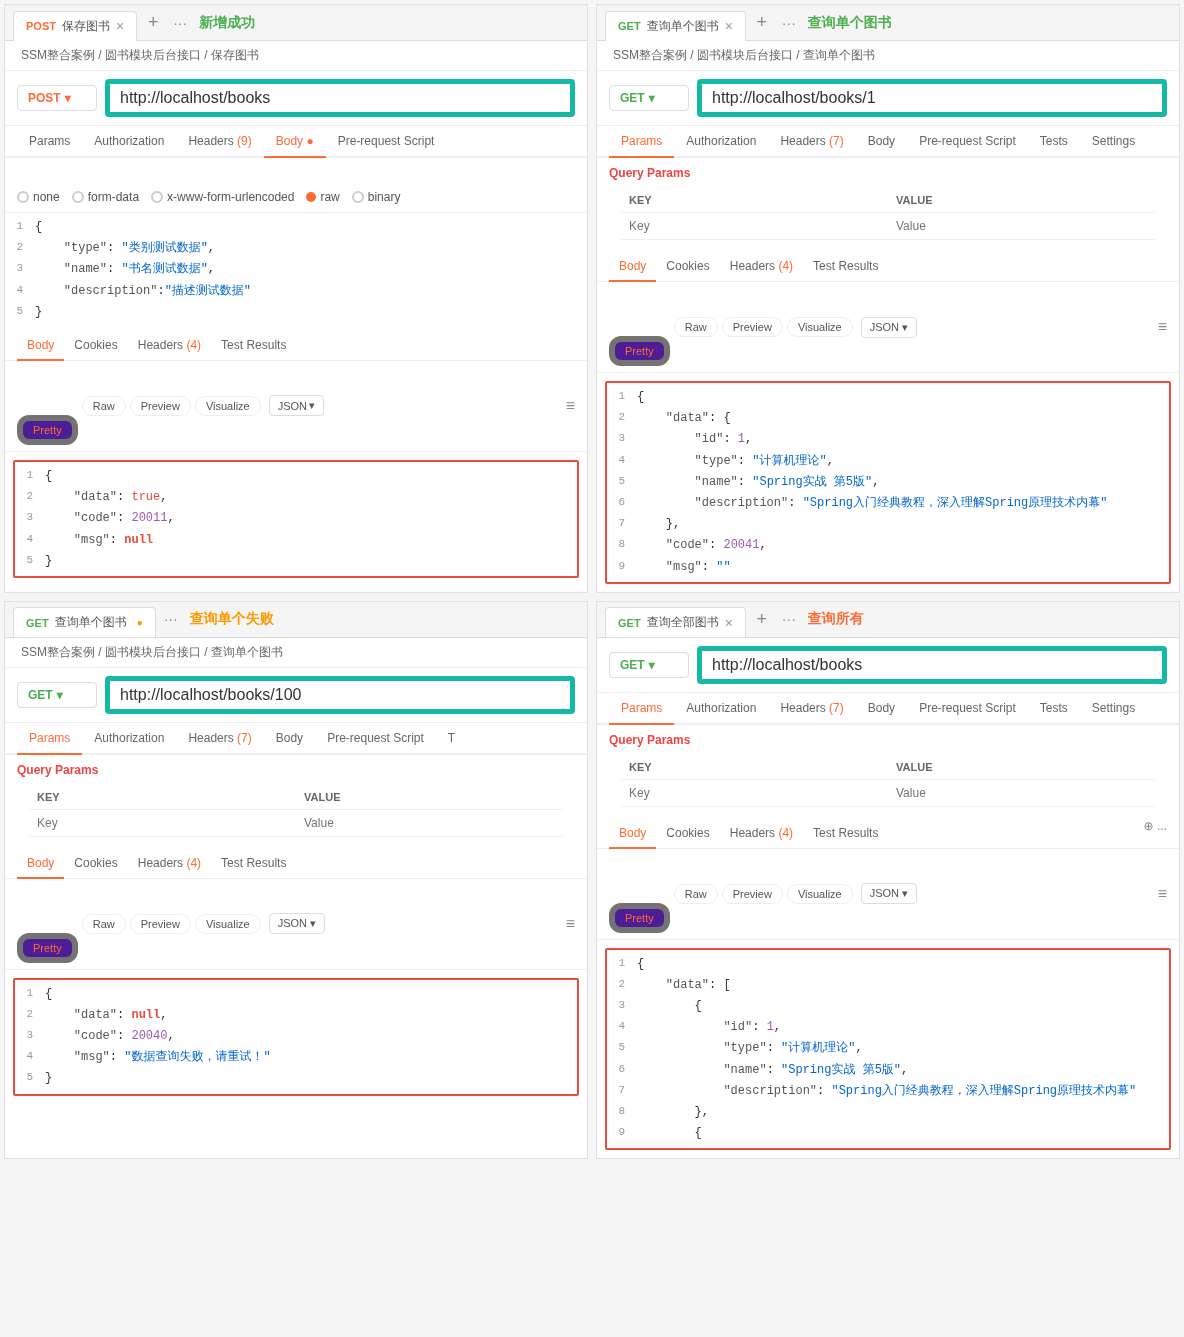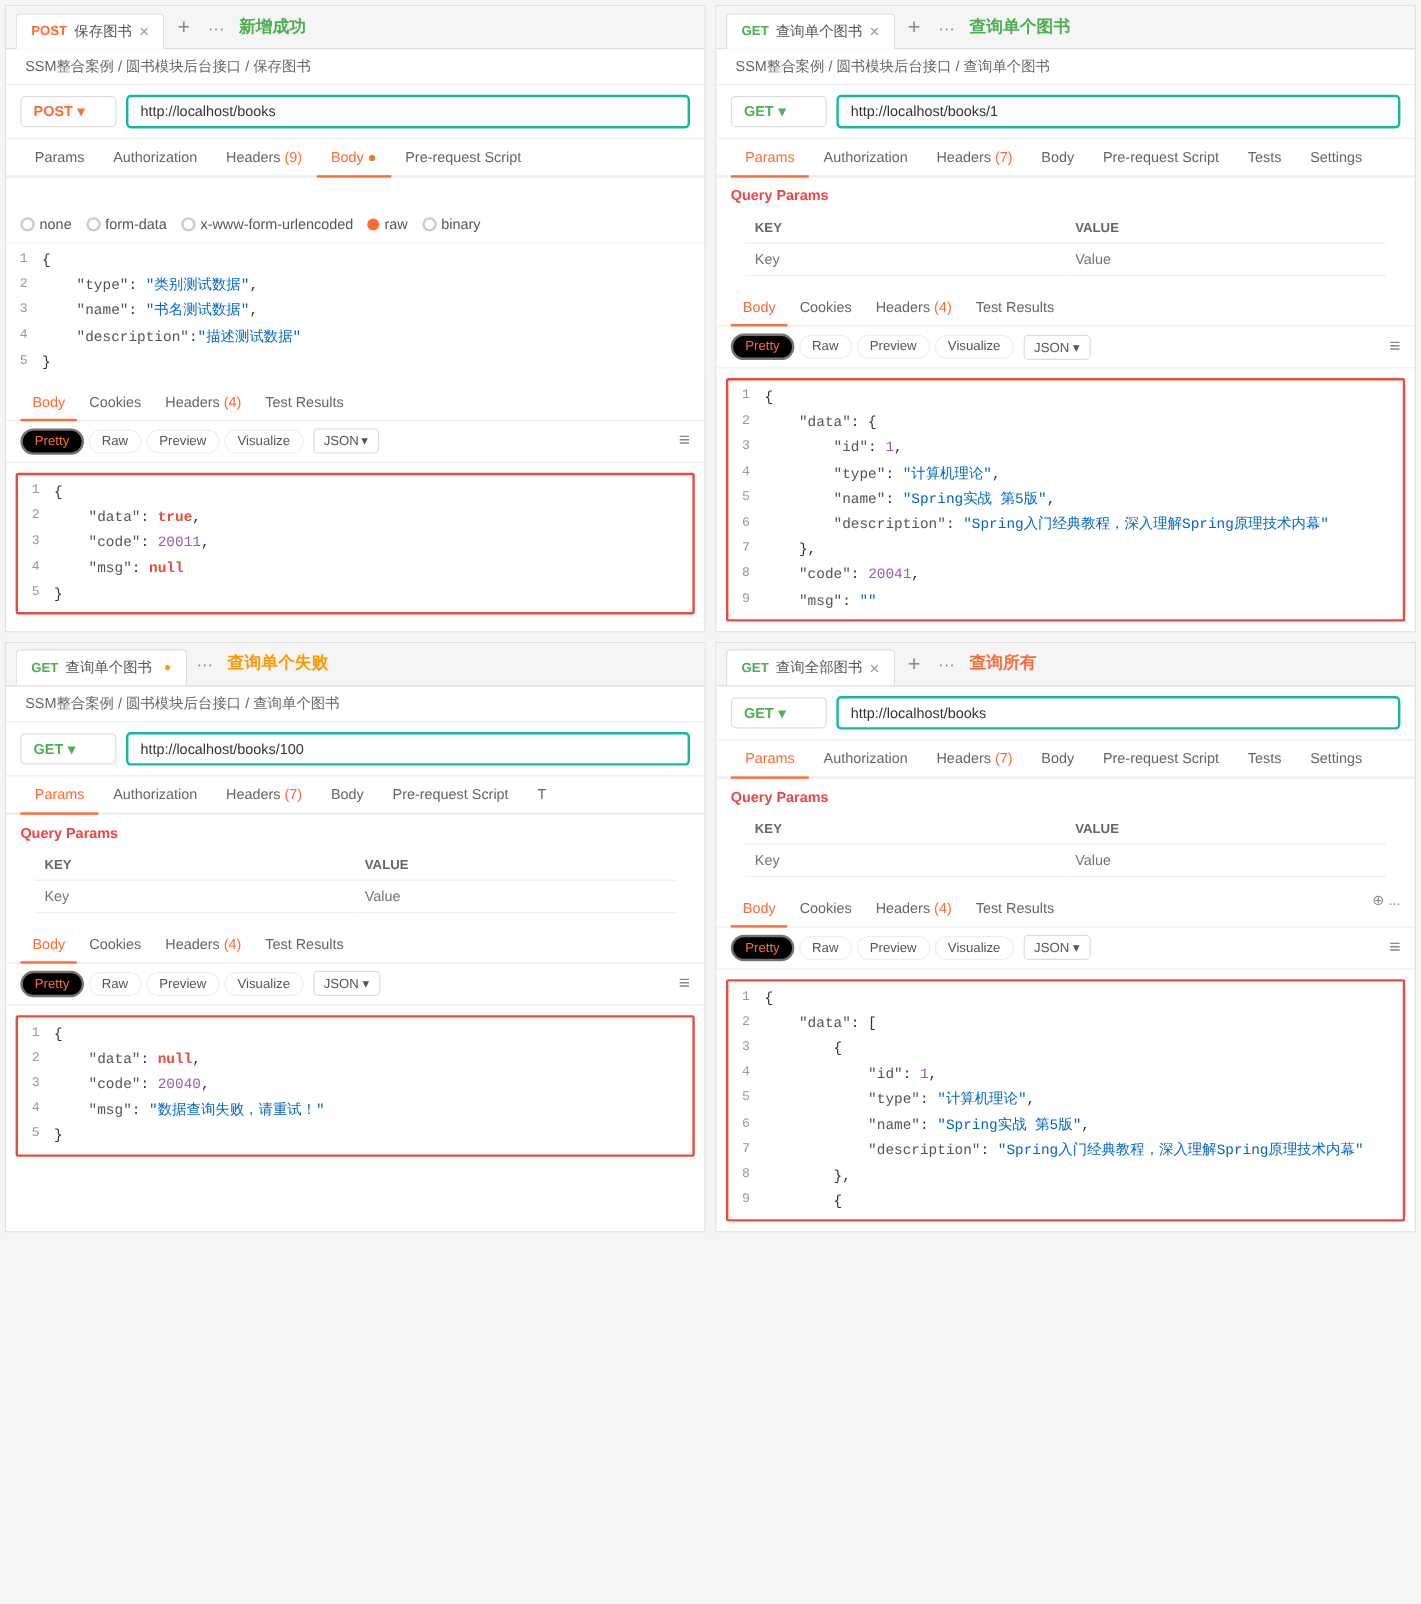--- a/index.html
+++ b/index.html
@@ -24,21 +24,21 @@
     .title-query { color: #FF6B35; }
     
     
     .breadcrumb { padding: 6px 16px; font-size: 12px; color: #666; border-bottom: 1px solid #eee; }
     
     
     .url-bar { display: flex; align-items: center; padding: 8px 12px; gap: 8px; border-bottom: 1px solid #eee; }
     .method-select { display: flex; align-items: center; gap: 4px; padding: 5px 10px; border: 1px solid #ddd; border-radius: 4px; background: #fff; font-weight: 600; font-size: 12px; min-width: 80px; }
     .method-select.post { color: #FF6B35; }
     .method-select.get { color: #4CAF50; }
-    .url-input { flex: 1; padding: 5px 10px; border: 2px solid #14b8a6; border-radius: 4px; font-size: 12px; color: #333; background: #fff; }
+    .url-input { flex: 1; padding: 5px 10px; border: 5px solid #14b8a6; border-radius: 4px; font-size: 16px; color: #333; background: #fff; }
     
     
     .nav-tabs { display: flex; border-bottom: 2px solid #eee; padding: 0 12px; }
     .nav-tab { padding: 8px 12px; font-size: 12px; color: #666; cursor: pointer; border-bottom: 2px solid transparent; margin-bottom: -2px; }
     .nav-tab.active { color: #FF6B35; border-bottom-color: #FF6B35; }
     .nav-tab .count { color: #FF6B35; }
     
     
     .body-options { display: flex; align-items: center; gap: 12px; padding: 8px 12px; border-bottom: 1px solid #eee; margin-top: 24px; }
     .radio-option { display: flex; align-items: center; gap: 4px; font-size: 12px; color: #555; }
@@ -59,32 +59,32 @@
     
     
     .response-tabs { display: flex; border-bottom: 1px solid #eee; padding: 0 12px; margin-top: 4px; }
     .response-tab { padding: 7px 10px; font-size: 12px; color: #666; cursor: pointer; border-bottom: 2px solid transparent; margin-bottom: -1px; }
     .response-tab.active { color: #FF6B35; border-bottom-color: #FF6B35; }
     .response-tab .count { color: #FF6B35; }
     
     
     .format-bar { display: flex; align-items: center; padding: 6px 12px; gap: 4px; border-bottom: 1px solid #eee; }
     .fmt-btn { padding: 3px 10px; border-radius: 12px; font-size: 11px; cursor: pointer; border: 1px solid #eee; background: #fff; color: #555; }
-    .fmt-btn.active { background: #000000; border: 2px solid #737373; color: #FF6B35; }
+    .fmt-btn.active { background: #4c1d95; border: 6px solid #737373; color: #FF6B35; margin-top: 48px; }
     .fmt-dropdown { display: flex; align-items: center; gap: 2px; padding: 3px 8px; border: 1px solid #ddd; border-radius: 4px; font-size: 11px; color: #555; margin-left: 4px; }
     .fmt-icon { margin-left: auto; color: #888; font-size: 16px; }
     
     
     .response-body { border: 2px solid #e74c3c; margin: 8px; border-radius: 2px; padding: 4px 0; min-height: 80px; }
     
     
     .json-key { color: #555; }
     .json-string { color: #0066cc; }
     .json-number { color: #9b59b6; }
-    .json-bool { color: #e74c3c; font-weight: bold; }
+    .json-bool { color: #e74c3c; font-weight: normal; }
     .json-null { color: #e74c3c; font-weight: bold; }
     .json-brace { color: #333; }
   </style>
 </head>
 <body>
 
 <div class="grid">
 
   <div class="panel">
 

